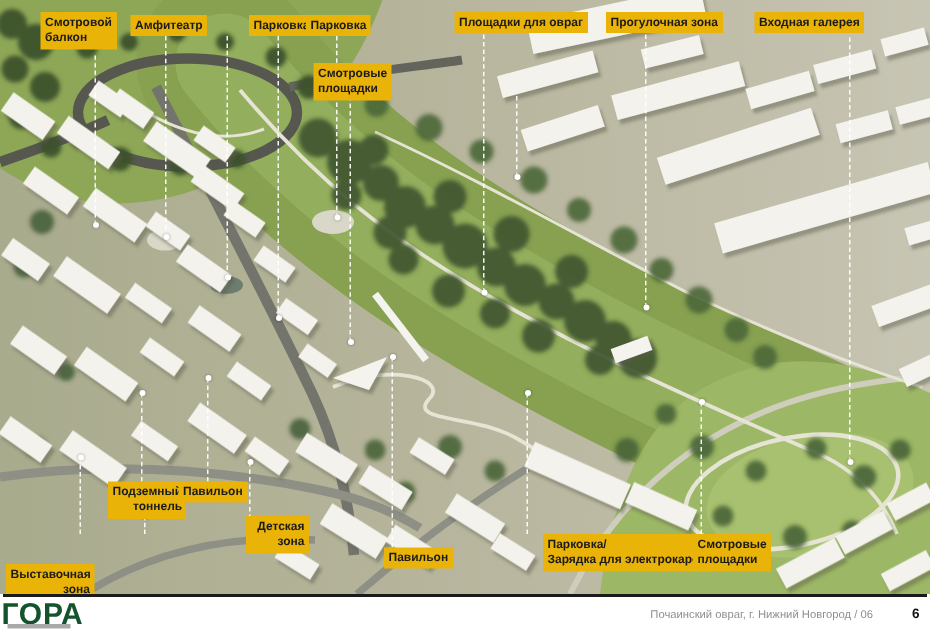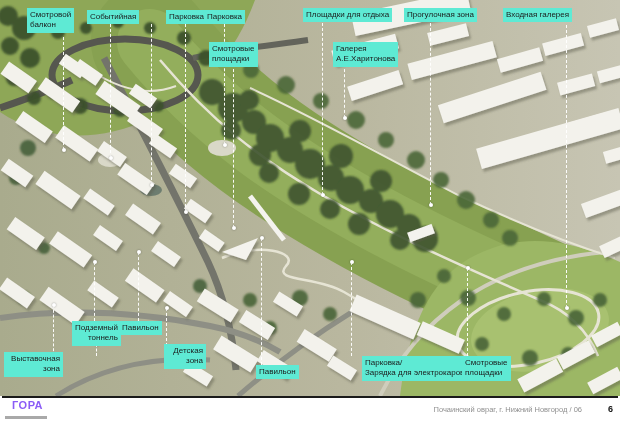--- a/index.html
+++ b/index.html
@@ -1,35 +1,35 @@
 <!DOCTYPE html>
 <html><head>
 <meta charset="utf-8">
 <style>
   html,body{margin:0;padding:0;background:#fff;}
   .stage{position:relative;width:620px;height:421px;overflow:hidden;background:#fff;
          font-family:"Liberation Sans","DejaVu Sans",sans-serif;}
   .map{position:absolute;left:0;top:0;width:620px;height:396px;}
   .map svg{display:block;}
   
-  .map-label{position:absolute;background:#5eead4;color:#1b1b1b;font-size:8px;font-weight:400;
+  .map-label{position:absolute;background:#eab308;color:#1b1b1b;font-size:8px;font-weight:700;
              line-height:1.3;padding:2px 3px;white-space:pre-line;z-index:3;}
   .ta-right{text-align:right;}
   .ta-center{text-align:center;}
   
   .leader{position:absolute;width:0;border-left:1px dashed rgba(255,255,255,.95);z-index:2;}
   .leader::after{content:"";position:absolute;left:-2.5px;width:4px;height:4px;border-radius:50%;
                  background:#fff;box-shadow:0 0 2px rgba(0,0,0,.4);}
   .leader.down::after{bottom:-2px;}
   .leader.up::after{top:-2px;}
   
   .footer{position:absolute;left:0;right:0;bottom:0;height:25px;background:#fff;z-index:4;}
   .footer-rule{position:absolute;left:2px;right:2px;top:0;height:2px;background:#1a1a1a;}
-  .logo{position:absolute;left:12px;top:4px;font-size:11px;font-weight:800;letter-spacing:.5px;
-        color:#8b5cf6;line-height:1;}
+  .logo{position:absolute;left:1px;top:4px;font-size:20px;font-weight:800;letter-spacing:.5px;
+        color:#14532d;line-height:1;}
   .logo-tagline{position:absolute;left:5px;top:20px;width:42px;height:2.5px;background:#a9a9a9;}
   .caption{position:absolute;right:38px;top:9px;font-size:7.5px;color:#8f8f8f;padding-left:20px;}
   .page-num{position:absolute;right:7px;top:8px;font-size:9px;font-weight:700;color:#111;}
 </style>
 </head>
 <body>
 
 <div class="stage">
 
   <div class="map">
@@ -257,35 +257,33 @@
   <div class="leader up" style="left:138px;top:252px;height:69px"></div>
   <div class="leader up" style="left:53px;top:305px;height:51px"></div>
   <div class="leader up" style="left:96px;top:344px;height:12px"></div>
   <div class="leader up" style="left:166px;top:308px;height:48px"></div>
   <div class="leader up" style="left:261px;top:238px;height:127px"></div>
   <div class="leader up" style="left:351px;top:262px;height:94px"></div>
   <div class="leader up" style="left:467px;top:268px;height:88px"></div>
 
   <div class="map-label" style="left:27px;top:8px;">Смотровой
 балкон</div>
-  <div class="map-label" style="left:87px;top:10px;">Событийная</div>
+  <div class="map-label" style="left:87px;top:10px;">Амфитеатр</div>
   <div class="map-label" style="left:138px;top:10px;margin-left:36px;">Пруд</div>
   <div class="map-label" style="left:166px;top:10px;">Парковка</div>
   <div class="map-label" style="left:204px;top:10px;">Парковка</div>
   <div class="map-label" style="left:209px;top:42px;">Смотровые
 площадки</div>
-  <div class="map-label" style="left:303px;top:8px;">Площадки для отдыха</div>
+  <div class="map-label" style="left:303px;top:8px;">Площадки для овраг</div>
   <div class="map-label" style="left:503px;top:8px;">Входная галерея</div>
   <div class="map-label" style="left:404px;top:8px;">Прогулочная зона</div>
-  <div class="map-label" style="left:333px;top:42px;">Галерея
-А.Е.Харитонова</div>
   <div class="map-label ta-right" style="left:72px;top:321px;">Подземный
 тоннель</div>
   <div class="map-label" style="left:119px;top:321px;">Павильон</div>
-  <div class="map-label ta-right" style="left:4px;top:352px;width:53px;text-align:right;">Выставочная
+  <div class="map-label ta-right" style="left:4px;top:376px;width:53px;text-align:right;">Выставочная
 зона</div>
   <div class="map-label ta-center" style="left:164px;top:344px;width:36px;text-align:right;">Детская
 зона</div>
   <div class="map-label" style="left:256px;top:365px;">Павильон</div>
   <div class="map-label" style="left:362px;top:356px;">Парковка/
 Зарядка для электрокаров</div>
   <div class="map-label" style="left:462px;top:356px;">Смотровые
 площадки</div>
 
   <div class="footer">

